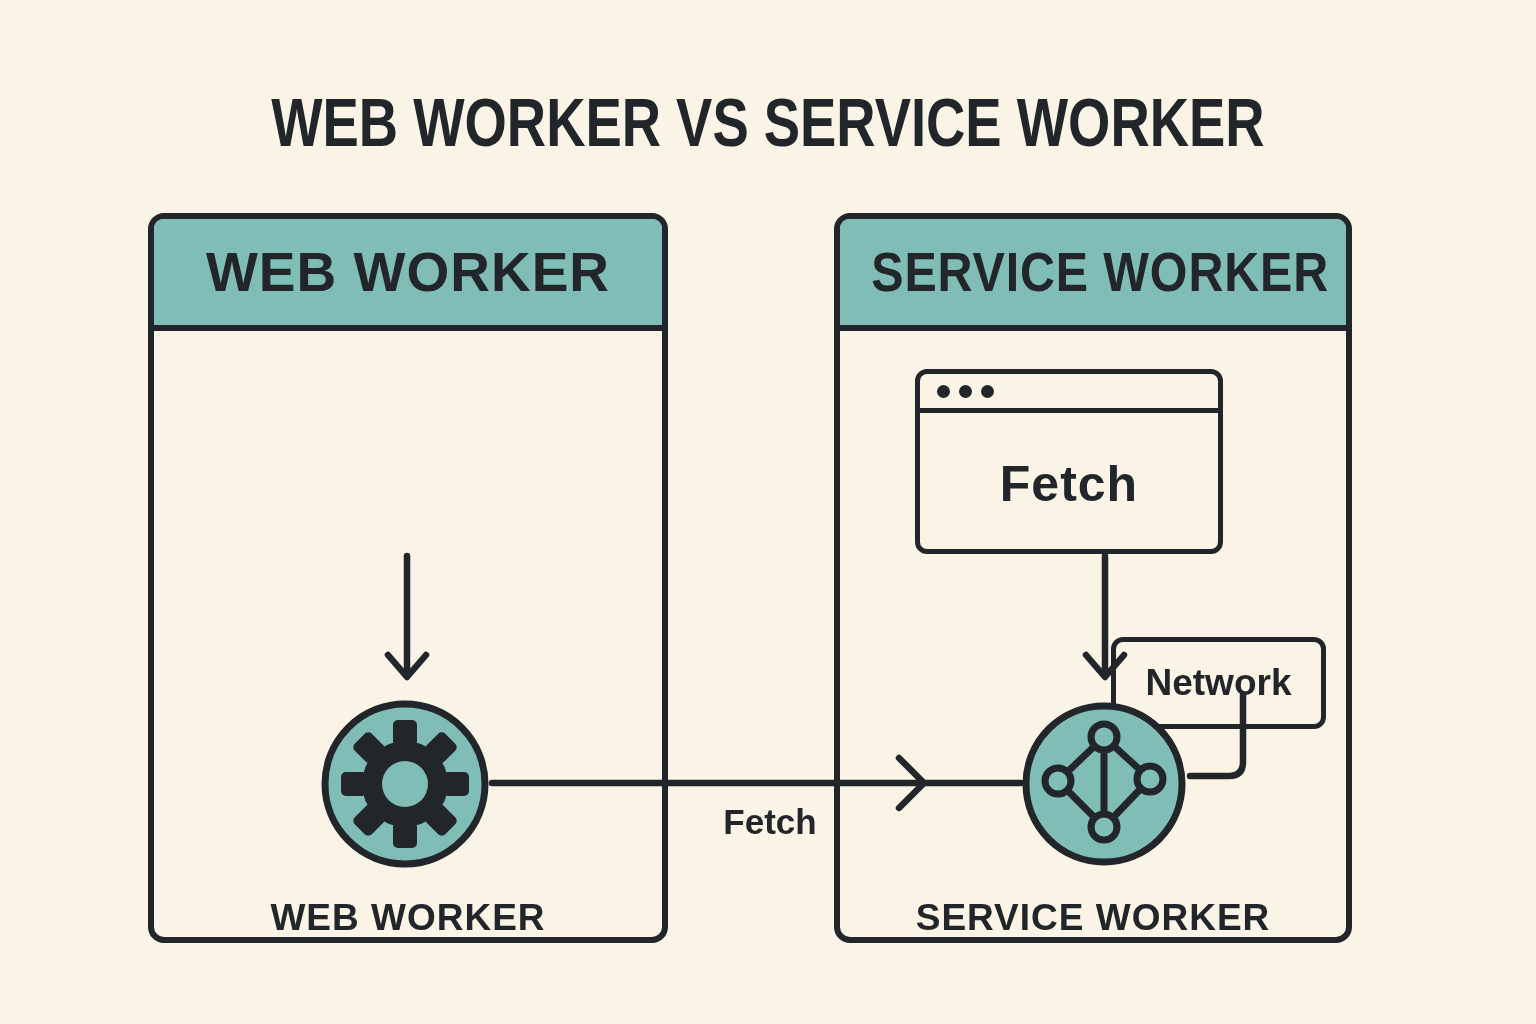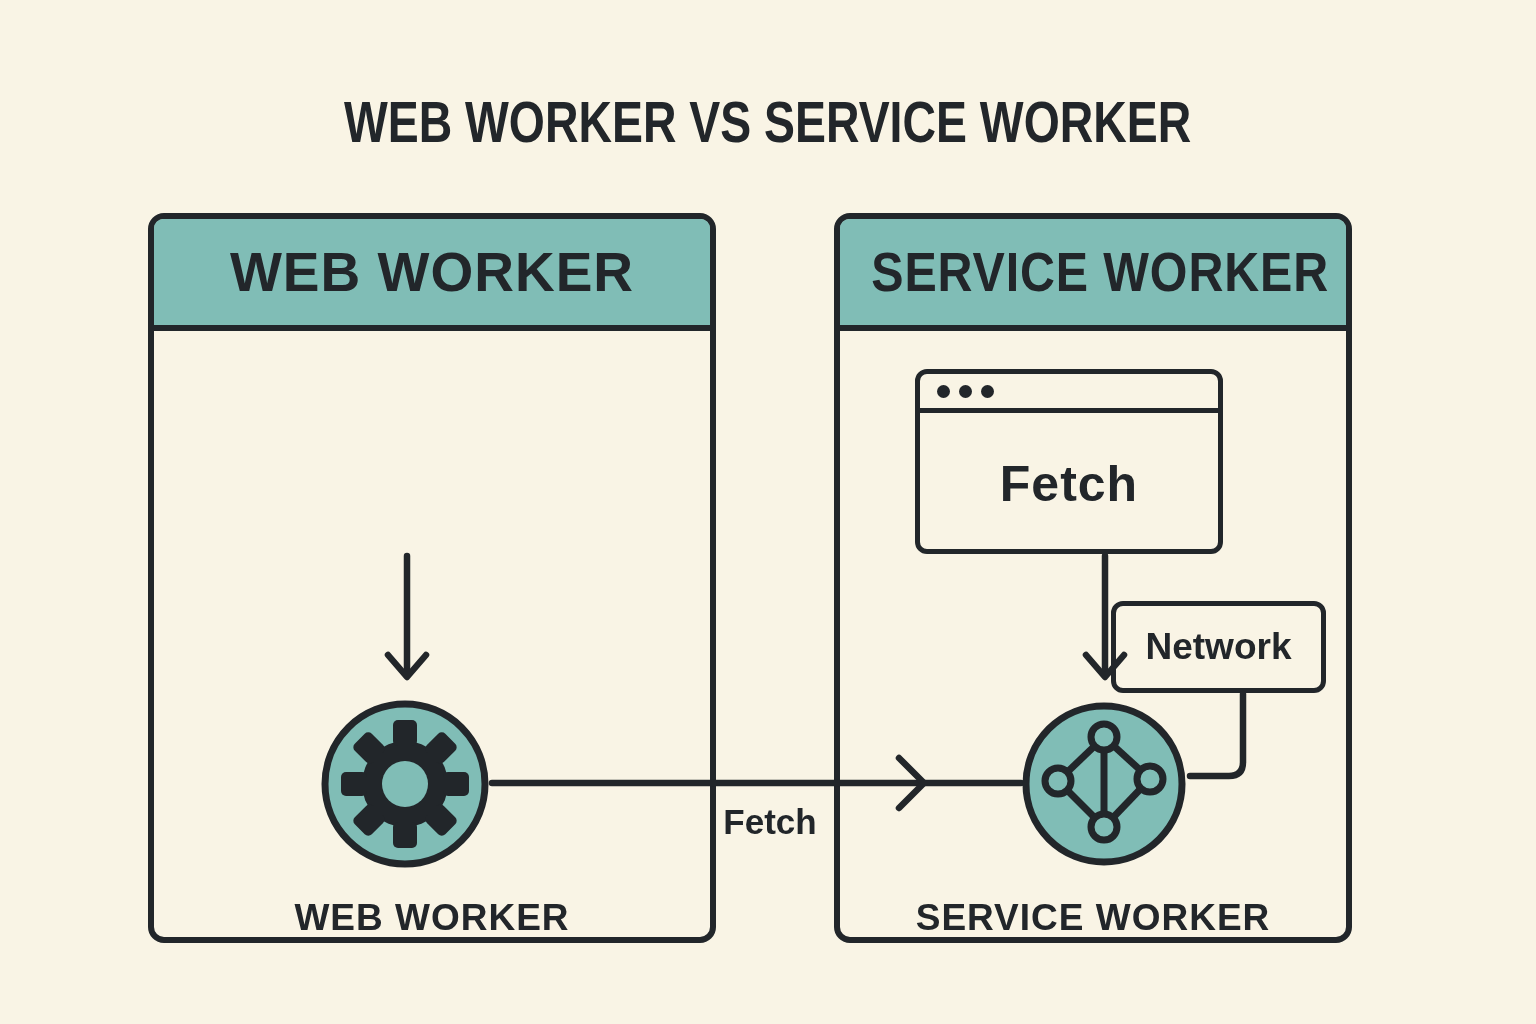--- a/index.html
+++ b/index.html
@@ -6,29 +6,29 @@
     --ink:#22262a;
     --teal:#80bdb6;
     --cream:#f9f4e5;
   }
   html,body{margin:0;padding:0;}
   body{background:var(--cream);font-family:"Liberation Sans",sans-serif;color:var(--ink);}
   .canvas{position:relative;width:1536px;height:1024px;background:var(--cream);overflow:hidden;}
 
   .title{
     position:absolute;left:0;top:84px;width:1536px;height:76px;line-height:76px;
-    text-align:center;font-size:58px;font-weight:bold;letter-spacing:0px;white-space:nowrap;
+    text-align:center;font-size:68px;font-weight:bold;letter-spacing:0px;white-space:nowrap;
   }
   .title .condense{display:inline-block;transform:scaleX(0.80);transform-origin:center;}
 
   .panel{
     position:absolute;top:213px;height:718px;background:var(--cream);
     border:6px solid var(--ink);border-radius:16px;
   }
-  .panel.left{left:148px;width:508px;padding-left:48px;}
+  .panel.left{left:148px;width:508px;}
   .panel.right{left:834px;width:506px;}
   .panel-header{
     position:absolute;left:0;top:0;width:100%;height:106px;line-height:106px;
     background:var(--teal);border-bottom:6px solid var(--ink);
     border-radius:9px 9px 0 0;text-align:center;
     font-size:55px;font-weight:bold;letter-spacing:1px;white-space:nowrap;
   }
   .panel-header .condense{display:inline-block;transform:scaleX(0.88);transform-origin:center;}
 
   .browser-window{
@@ -57,21 +57,21 @@
   .node svg{display:block;}
   .node-label{
     position:absolute;left:0;width:100%;text-align:center;
     font-size:37px;font-weight:bold;letter-spacing:1px;white-space:nowrap;
   }
   .flow-label{
     position:absolute;font-size:35px;font-weight:bold;text-align:center;
   }
   .network-box{
     position:absolute;background:var(--cream);border:5px solid var(--ink);border-radius:12px;
-    text-align:center;font-size:37px;font-weight:bold;
+    text-align:center;font-size:37px;font-weight:bold;margin-top:36px;
   }
   .overlay{position:absolute;left:0;top:0;z-index:4;pointer-events:none;}
   .above{z-index:6;}
 </style>
 </head>
 <body>
 
 <div class="canvas">
 
   <div class="title">

